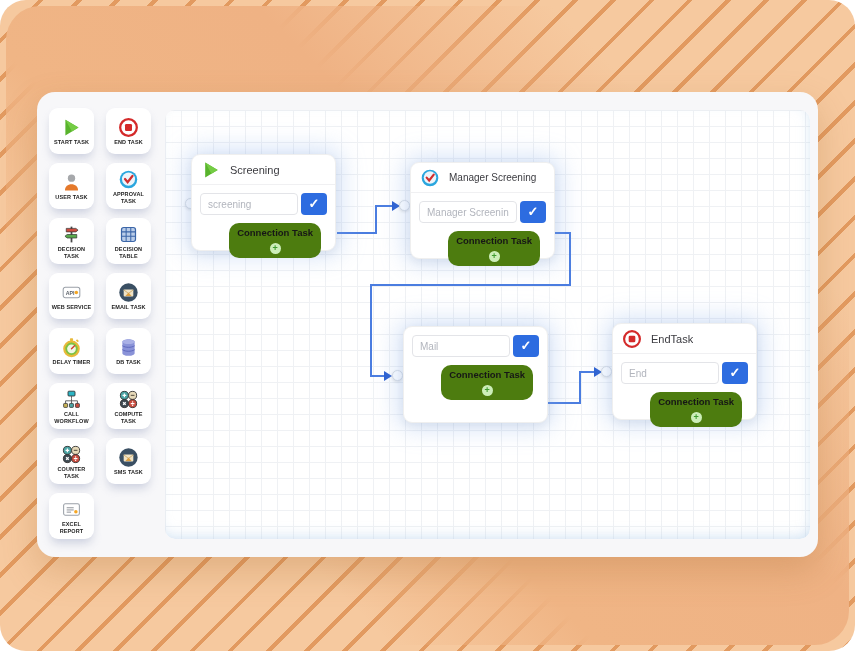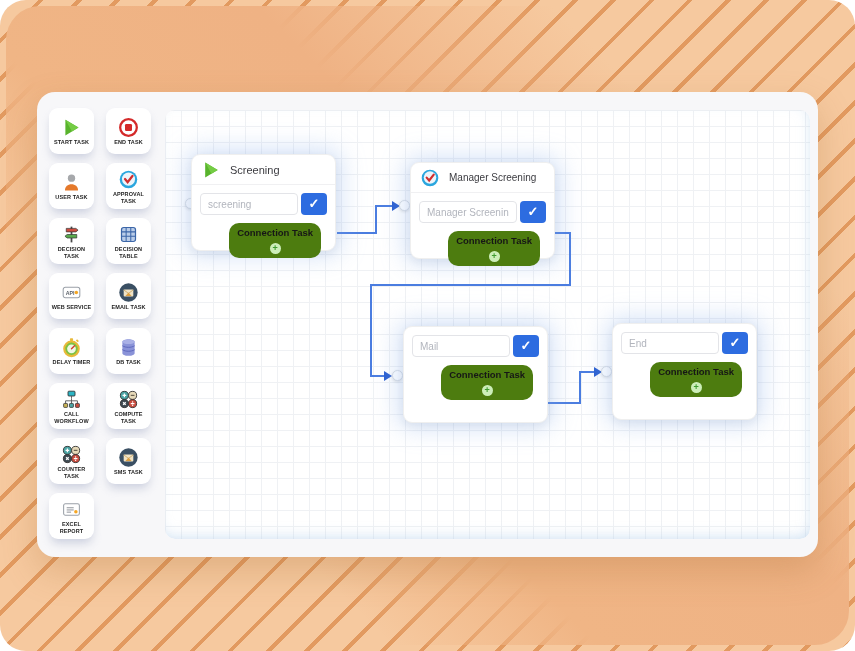--- a/index.html
+++ b/index.html
@@ -302,20 +302,27 @@
           <div class="pill-row">
             <button class="pill">
               <span>Connection Task</span>
               <span class="plus">+</span>
             </button>
           </div>
         </div>
       </div>
 
       <div class="node" style="left:447px;top:213px;">
+        <div class="node-header">
+          <svg viewBox="0 0 24 24">
+              <circle cx="12" cy="12" r="9.5" fill="none" stroke="#d42a2a" stroke-width="2.6"></circle>
+              <rect x="8" y="8" width="8" height="8" rx="1.5" fill="#d42a2a"></rect>
+            </svg>
+          <span class="node-title">EndTask</span>
+        </div>
         <div class="node-body">
           <div class="input-row">
             <input class="ninput" value="End" style="">
             <button class="checkbtn">✓</button>
           </div>
           <div class="pill-row">
             <button class="pill">
               <span>Connection Task</span>
               <span class="plus">+</span>
             </button>

